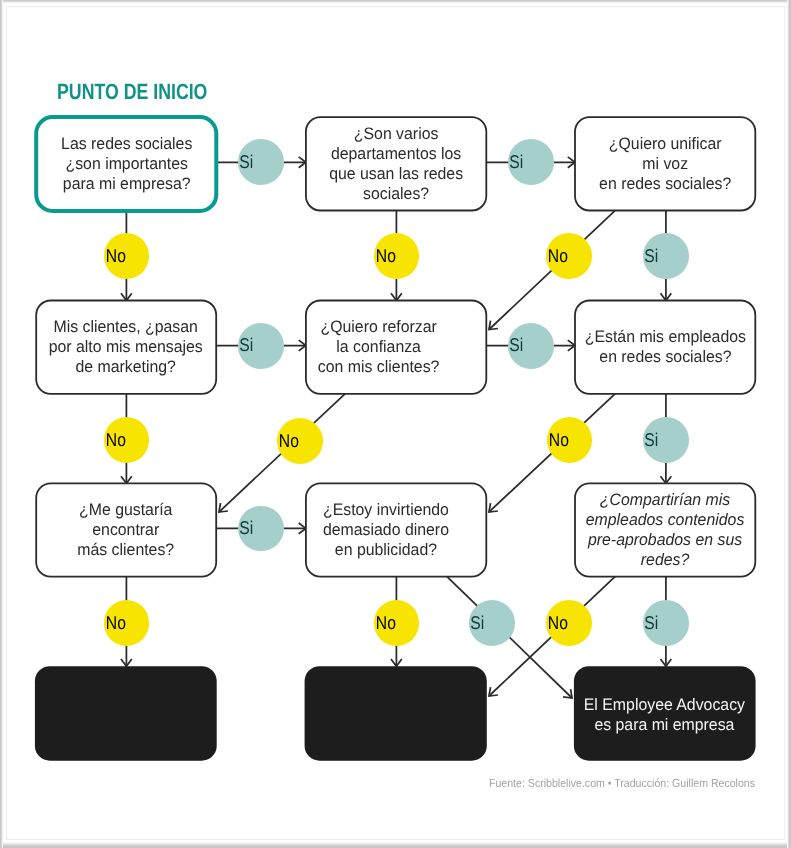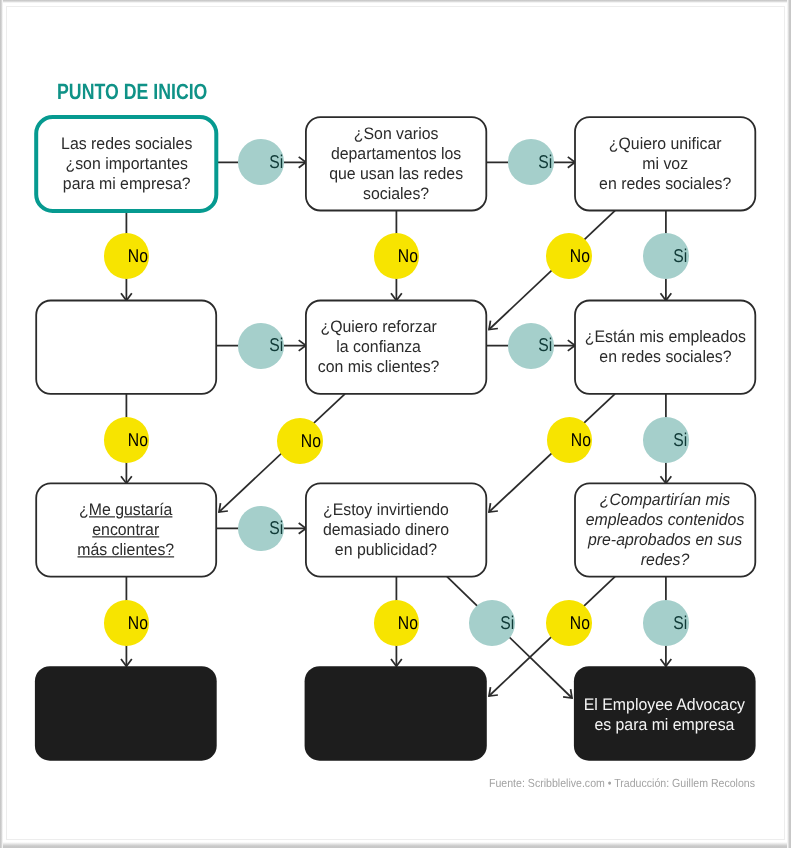--- a/index.html
+++ b/index.html
@@ -15,21 +15,21 @@
           background:linear-gradient(to bottom,#c6c6c6 0px,#cfcfcf 1px,#ffffff 3px);}
   #edge-b{position:absolute;left:0;bottom:0;width:791px;height:6px;
           background:linear-gradient(to top,#c6c6c6 0px,#c9c9c9 2px,#ffffff 6px);}
   #frame{position:absolute;left:6px;top:6px;width:779px;height:834px;background:transparent;
          border:1px solid #ededed;box-sizing:border-box;}
   svg#links{position:absolute;left:0;top:0;width:791px;height:848px;}
   .qbox{position:absolute;box-sizing:border-box;display:flex;align-items:center;justify-content:center;text-align:center;}
   .qbox .t{font-size:16.6px;line-height:20.1px;color:#2b2b2b;transform:translateY(0.4px) scaleX(0.955) translateZ(0);}
   .rbox{position:absolute;box-sizing:border-box;display:flex;align-items:center;justify-content:center;text-align:center;}
   .rbox .t{font-size:16.6px;line-height:20.1px;color:#f4f4f4;transform:translateY(1.6px) scaleX(0.955) translateZ(0);}
-  .badge{position:absolute;border-radius:50%;display:flex;align-items:center;justify-content:flex-end;
+  .badge{position:absolute;border-radius:50%;display:flex;align-items:center;justify-content:flex-start;
          font-size:18.5px;line-height:1;}
   .badge span{display:block;transform:scaleX(0.85) translateZ(0);}
   .badge.yes{background:#a5cfcb;color:#103a37;}
   .badge.no{background:#f7e400;color:#000000;}
   #title{position:absolute;left:56.5px;top:80.8px;color:#0f9287;font-weight:bold;font-size:22px;
          line-height:1;transform:scaleX(0.806) translateZ(0);transform-origin:left top;}
   #footer{position:absolute;left:489px;top:778px;color:#a3a3a3;font-size:11.8px;line-height:1;
           transform:scaleX(0.897) translateZ(0);transform-origin:left top;}
 </style>
 </head>
@@ -99,28 +99,31 @@
   <div class="qbox" style="left:305.9px;top:117.2px;width:180.4px;height:93.3px;">
     <div class="t">¿Son varios<br>departamentos los<br>que usan las redes<br>sociales?</div>
   </div>
   <div class="qbox start" style="left:36.2px;top:117.1px;width:180.1px;height:93.8px;">
     <div class="t">Las redes sociales<br>¿son importantes<br>para mi empresa?</div>
   </div>
   <div class="qbox" style="left:575.0px;top:117.2px;width:180.3px;height:93.3px;">
     <div class="t">¿Quiero unificar<br>mi voz<br>en redes sociales?</div>
   </div>
 
+  <div class="qbox" style="left:36.2px;top:300.5px;width:180.0px;height:93.3px;">
+    <div class="t">Mis clientes, ¿pasan<br>por alto mis mensajes<br>de marketing?</div>
+  </div>
   <div class="qbox" style="left:305.9px;top:300.5px;width:146px;height:93.3px;">
     <div class="t">¿Quiero reforzar<br>la confianza<br>con mis clientes?</div>
   </div>
   <div class="qbox" style="left:575.0px;top:300.5px;width:180.3px;height:93.3px;">
     <div class="t">¿Están mis empleados<br>en redes sociales?</div>
   </div>
 
-  <div class="qbox" style="left:36.2px;top:483.4px;width:180.0px;height:93.3px;text-decoration:underline;">
+  <div class="qbox" style="left:36.2px;top:483.4px;width:180.0px;height:93.3px;">
     <div class="t">¿Me gustaría<br>encontrar<br>más clientes?</div>
   </div>
   <div class="qbox" style="left:305.9px;top:483.4px;width:160px;height:93.3px;">
     <div class="t">¿Estoy invirtiendo<br>demasiado dinero<br>en publicidad?</div>
   </div>
   <div class="qbox" style="left:575.0px;top:483.4px;width:180.3px;height:93.3px;font-style:italic;">
     <div class="t">¿Compartirían mis<br>empleados contenidos<br>pre-aprobados en sus<br>redes?</div>
   </div>
 
   <div class="rbox" style="left:573.9px;top:666.2px;width:181.7px;height:94.5px;">

